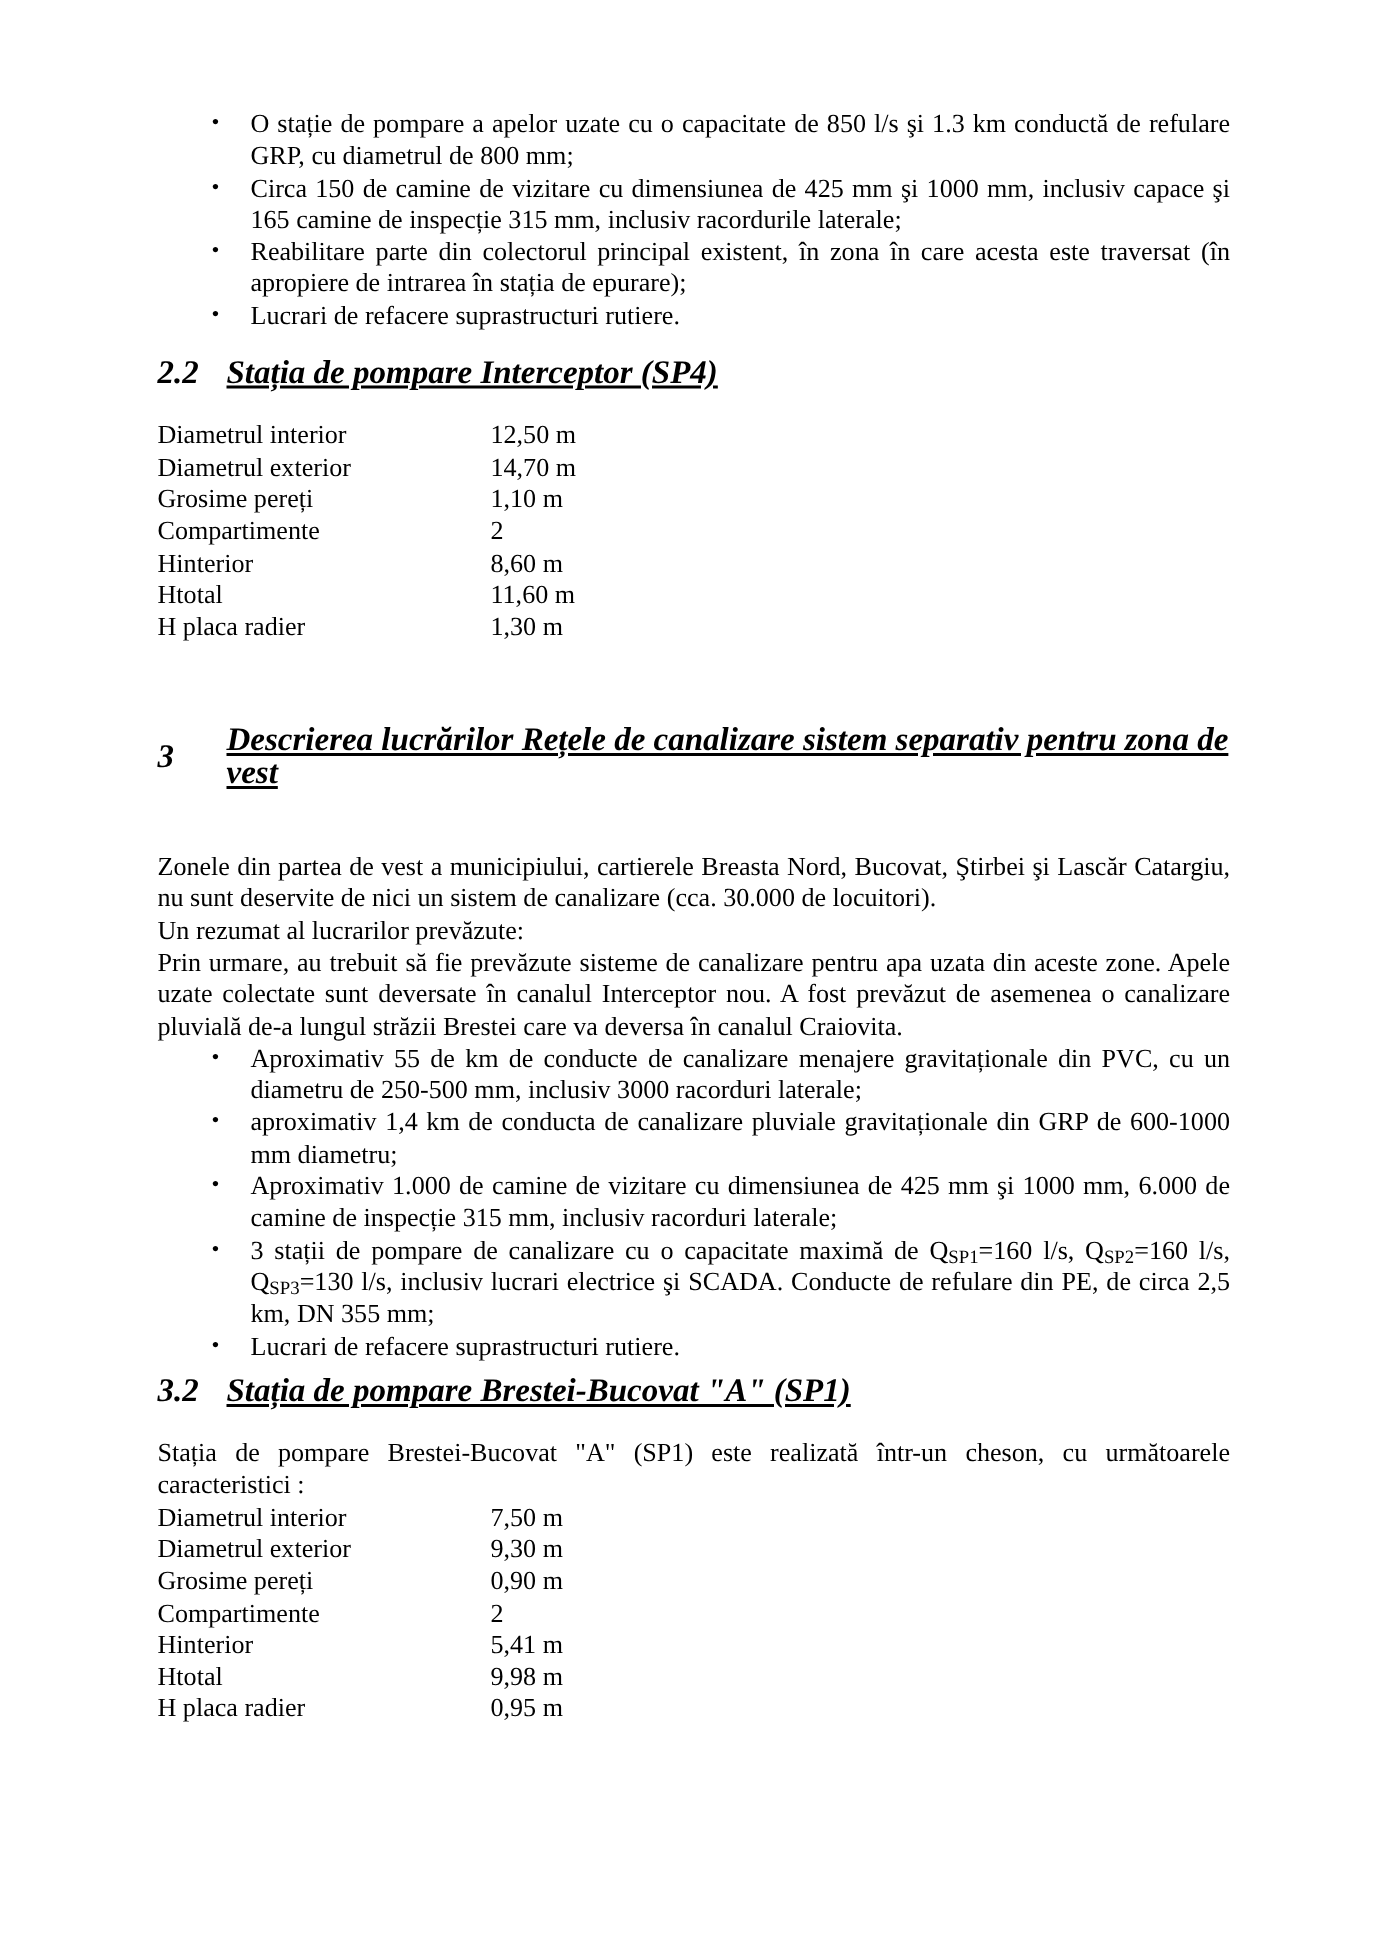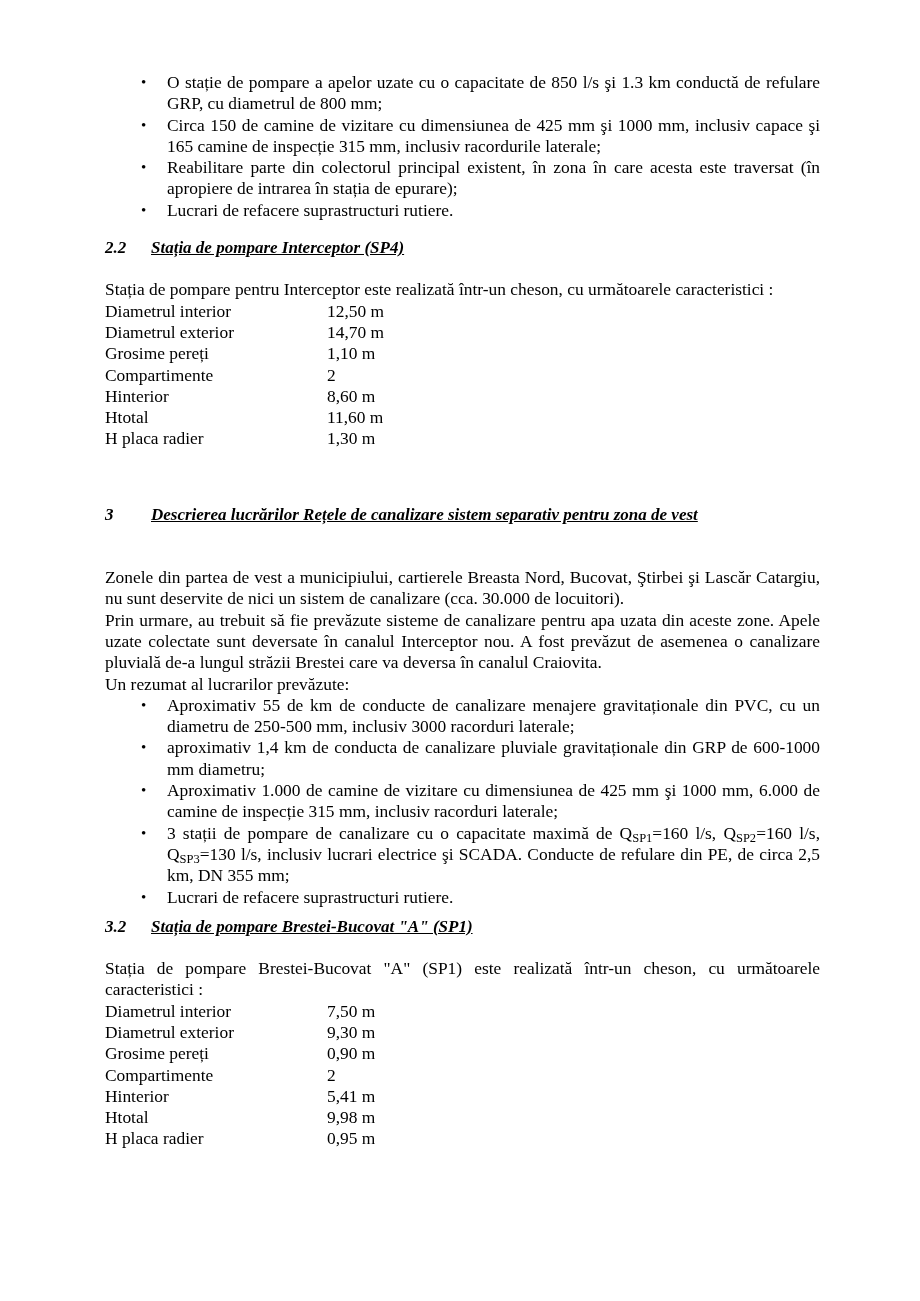--- a/index.html
+++ b/index.html
@@ -44,24 +44,24 @@
     position: absolute;
     left: 36px;
     top: 0;
     font-size: 15px;
     line-height: 21.3px;
   }
 
   
   .heading {
     display: flex;
-    align-items: flex-end;
+    align-items: center;
     font-style: italic;
     font-weight: bold;
-    font-size: 17px;
+    font-size: 22px;
     line-height: 21.3px;
     font-family: Liberation Serif, serif;
   }
   .heading .num {
     width: 46px;
     flex: 0 0 46px;
     text-decoration: none;
   }
   .heading .ttl {
     text-decoration: underline;
@@ -121,21 +121,20 @@
 
     <div class="sp-16"></div>
 
     <div class="heading h2">
       <span class="num">2.2</span>
       <span class="ttl">Stația de pompare Interceptor (SP4)</span>
     </div>
 
     <div class="sp-21"></div>
 
-    <p class="para noj">Stația de pompare pentru Interceptor este realizată într-un cheson, cu următoarele caracteristici :</p>
 
     <table class="spec">
       <tbody>
         <tr>
           <td class="k">Diametrul interior</td>
           <td class="v">12,50 m</td>
         </tr>
         <tr>
           <td class="k">Diametrul exterior</td>
           <td class="v">14,70 m</td>
@@ -169,22 +168,22 @@
       <span class="num">3</span>
       <span class="ttl">Descrierea lucrărilor Rețele de canalizare sistem separativ pentru zona de vest</span>
     </div>
 
     <div class="sp-21"></div>
 
 
     <div class="sp-21"></div>
 
     <p class="para">Zonele din partea de vest a municipiului, cartierele Breasta Nord, Bucovat, Ştirbei şi Lascăr Catargiu, nu sunt deservite de nici un sistem de canalizare (cca. 30.000 de locuitori).</p>
+    <p class="para noj">Un rezumat al lucrarilor prevăzute:</p>
     <p class="para">Prin urmare, au trebuit să fie prevăzute sisteme de canalizare pentru apa uzata din aceste zone. Apele uzate colectate sunt deversate în canalul Interceptor nou. A fost prevăzut de asemenea o canalizare pluvială de-a lungul străzii Brestei care va deversa în canalul Craiovita.</p>
-    <p class="para noj">Un rezumat al lucrarilor prevăzute:</p>
 
     <ul class="bullets">
       <li>Aproximativ 55 de km de conducte de canalizare  menajere gravitaționale din PVC, cu un diametru de 250-500 mm, inclusiv 3000 racorduri laterale;</li>
       <li>aproximativ 1,4 km de conducta de canalizare pluviale gravitaționale din GRP de 600-1000 mm diametru;</li>
       <li>Aproximativ 1.000 de camine de vizitare cu dimensiunea de 425 mm şi 1000 mm, 6.000 de camine de inspecție 315 mm, inclusiv racorduri laterale;</li>
       <li>
         <span>3 stații de pompare de canalizare cu o capacitate maximă de Q</span><sub>SP1</sub><span>=160 l/s, Q</span><sub>SP2</sub><span>=160 l/s, Q</span><sub>SP3</sub><span>=130 l/s, inclusiv lucrari electrice şi SCADA. Conducte de refulare din PE, de circa 2,5 km, DN 355 mm;</span>
       </li>
       <li>Lucrari de refacere suprastructuri rutiere.</li>
     </ul>

